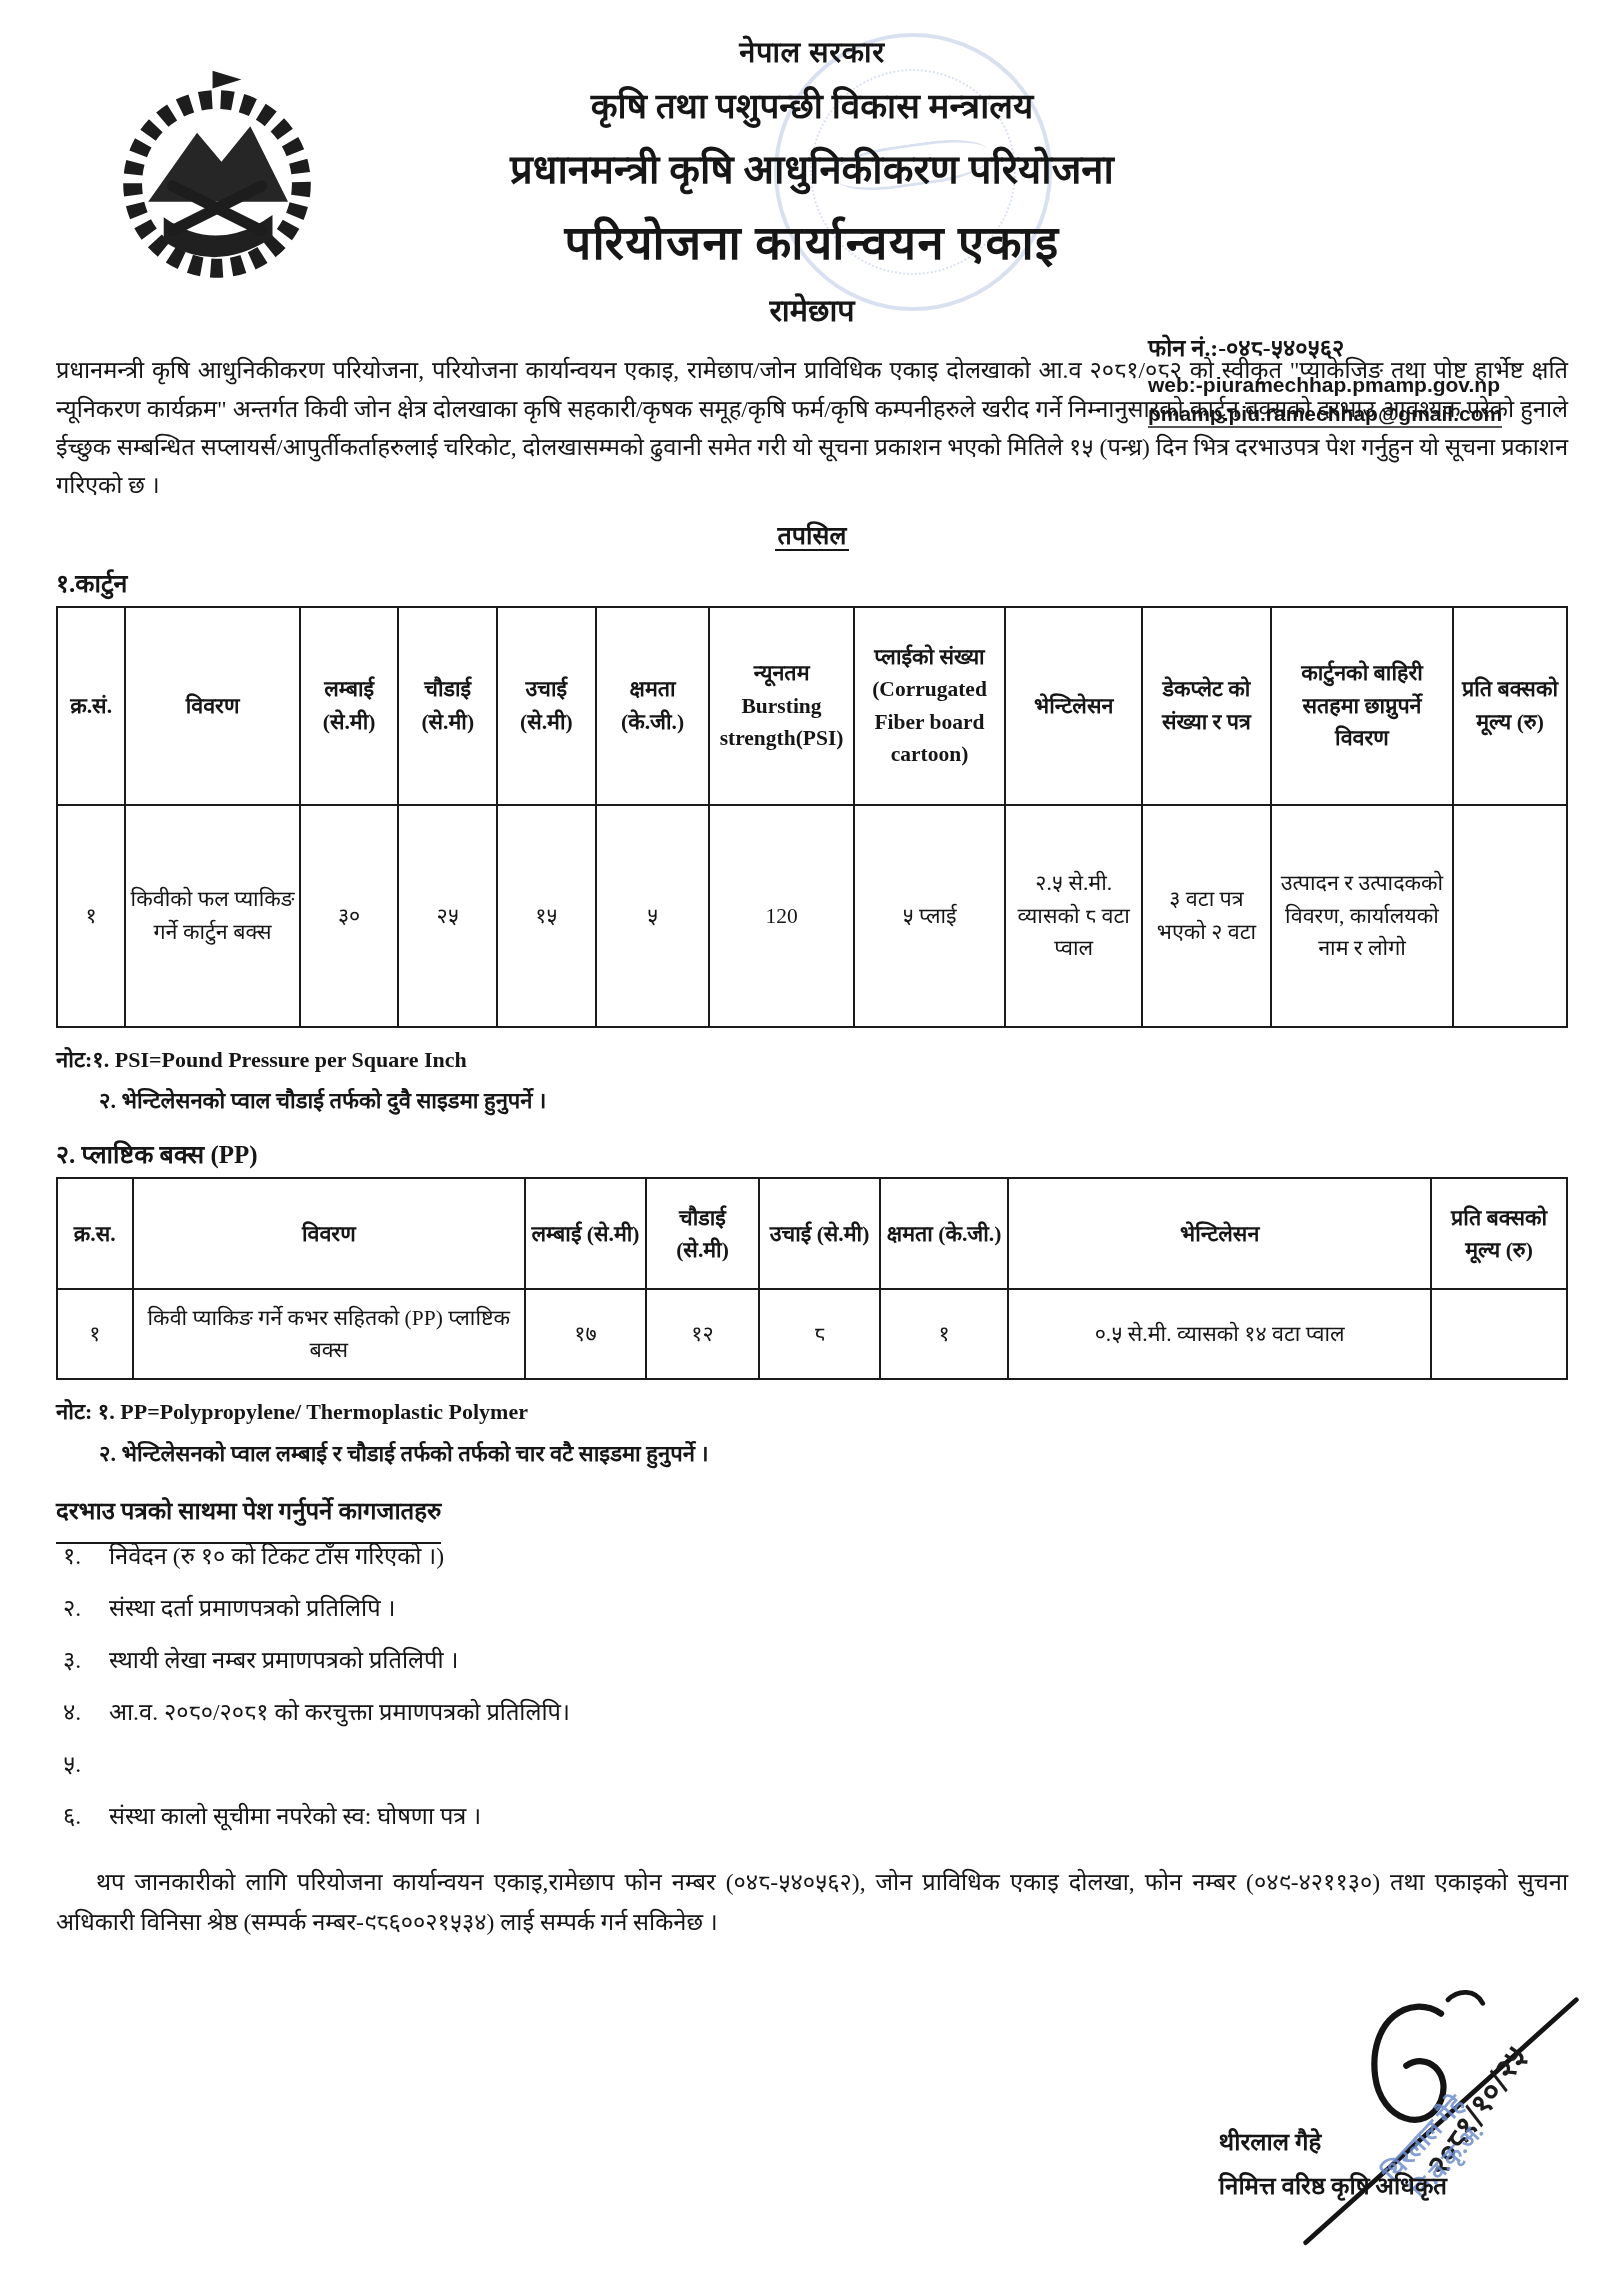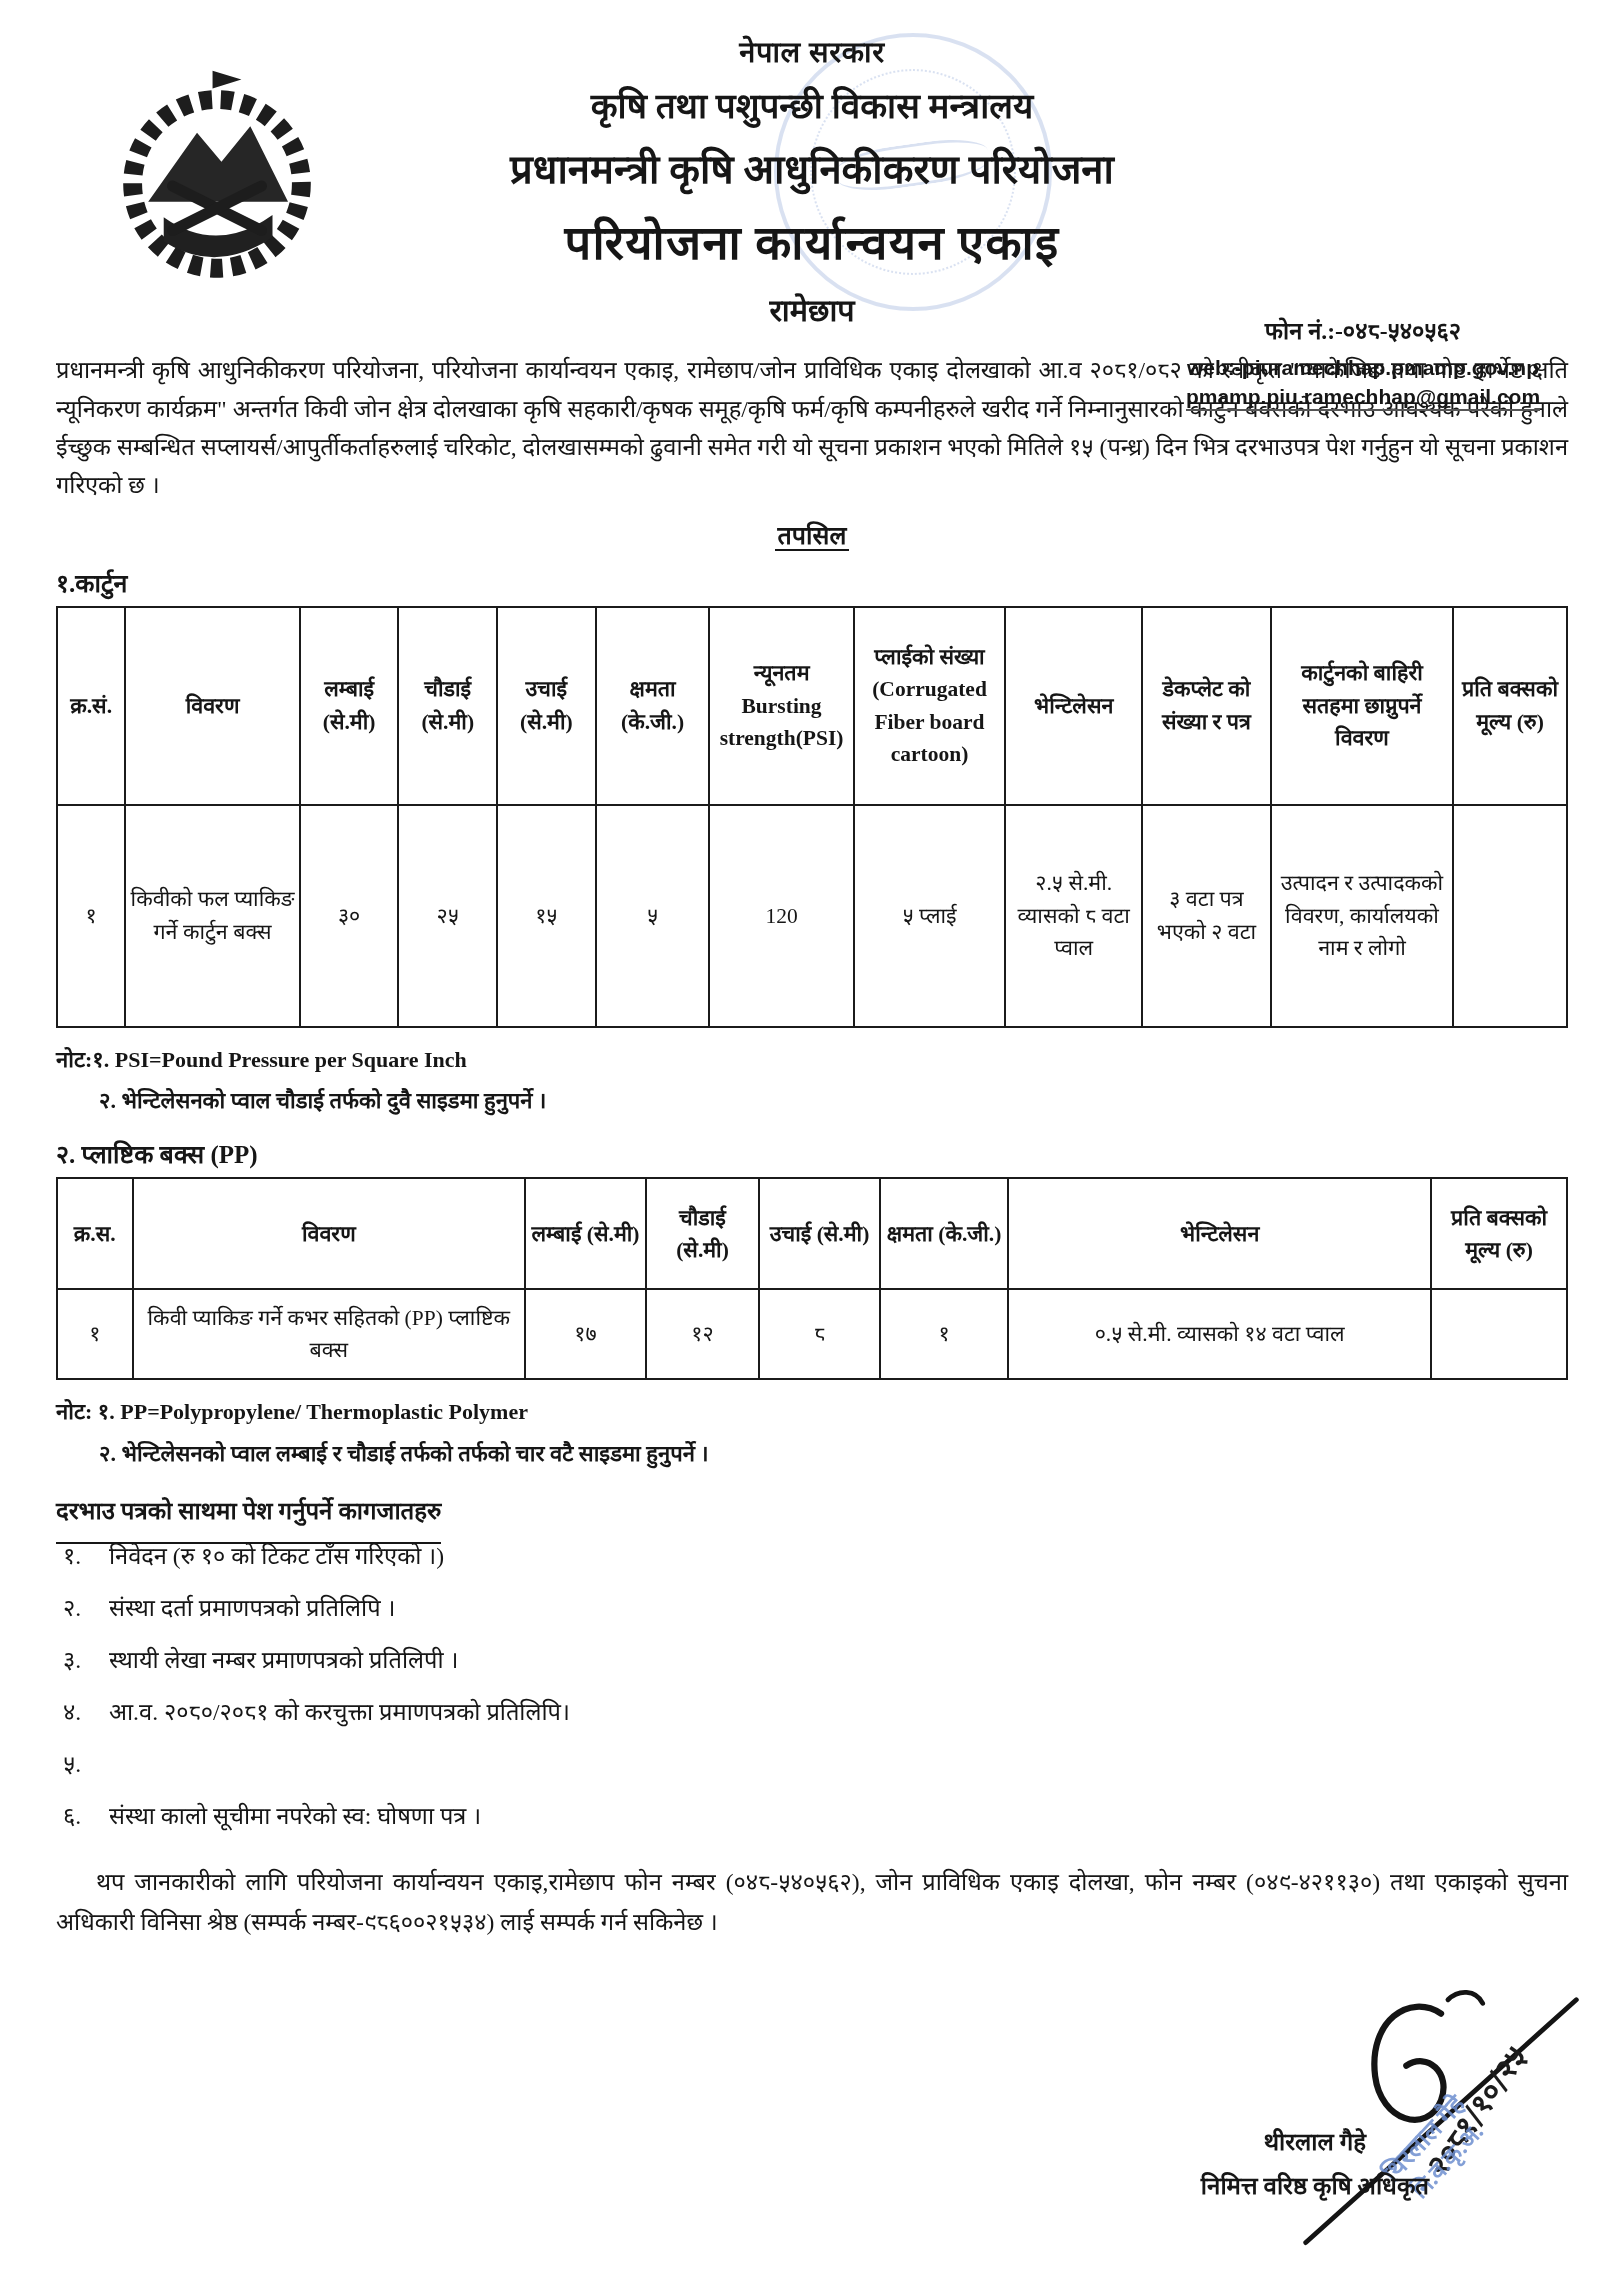--- a/index.html
+++ b/index.html
@@ -17,21 +17,21 @@
   
   .header-stack { text-align:center; position:relative; z-index:2; }
   .h-gov      { font-size:29px; font-weight:600; letter-spacing:0.7px; }
   .h-ministry { font-size:35px; font-weight:600; margin-top:11px; }
   .h-project  { font-size:40px; font-weight:700; margin-top:12.5px; }
   .h-unit     { font-size:47px; font-weight:700; margin-top:14px; letter-spacing:1.4px; }
   .h-district { font-size:30.5px; font-weight:600; margin-top:15.3px; }
 
   .emblem { position:absolute; left:99px; top:64px; width:236px; height:222px; z-index:1; }
 
-  .contact { position:absolute; right:40px; top:314px; width:430px; text-align:center; z-index:2; }
+  .contact { position:absolute; right:40px; top:331px; width:430px; text-align:left; z-index:2; }
   .contact .c-phone { font-size:23.6px; font-weight:700; margin-bottom:9.7px; }
   .contact .c-web   { font-family:"Liberation Sans","DejaVu Sans",sans-serif; font-size:21px; font-weight:700; margin-bottom:5.6px; }
   .contact .c-email { font-family:"Liberation Sans","DejaVu Sans",sans-serif; font-size:21px; font-weight:700; border-bottom:2.1px solid #555; display:inline-block; }
 
   
   .stamp-wm { position:absolute; left:774px; top:33px; width:278px; height:278px; z-index:0; opacity:.28; }
   .stamp-wm .ring1 { position:absolute; inset:0; border:4.9px solid #7b97cf; border-radius:50%; }
   .stamp-wm .ring2 { position:absolute; inset:36px; border:2.8px dotted #7b97cf; border-radius:50%; }
   .stamp-wm .blob  { position:absolute; left:62px; top:111px; width:153px; height:42px; border-top:3.5px solid #7b97cf; border-bottom:3.5px solid #7b97cf; transform:rotate(-8deg); border-radius:40%; }
 
@@ -68,21 +68,21 @@
   .docs-head { margin-top:18px; font-size:24px; font-weight:700; }
   .docs-head span { border-bottom:2.8px solid #161616; padding-bottom:18px; }
   .doc-list { margin-top:12.5px; }
   .doc-item { display:flex; font-size:23.6px; font-weight:500; line-height:1.55; margin-bottom:15.3px; }
   .doc-item .dn { width:53px; flex:0 0 53px; padding-left:7px; }
 
   
   .closing { margin-top:28px; font-size:23.6px; line-height:1.7; text-align:justify; font-weight:500; text-indent:40px; }
 
   
-  .sig-block { position:absolute; right:189px; bottom:83px; text-align:center; z-index:3; }
+  .sig-block { position:absolute; right:171px; bottom:83px; z-index:3; }
   .sig-name  { font-size:24px; font-weight:600; }
   .sig-title { font-size:24px; font-weight:600; margin-top:11px; }
 
   .sign-art { position:absolute; right:7px; bottom:21px; width:333px; height:291px; z-index:2; }
   .sign-art svg { position:absolute; inset:0; }
   .sign-date {
     position:absolute; left:123px; top:117px;
     transform:rotate(-55deg);
     font-size:30.5px; font-weight:600; color:#1c1c1c;
     font-family:"DejaVu Sans","Liberation Sans",sans-serif;

